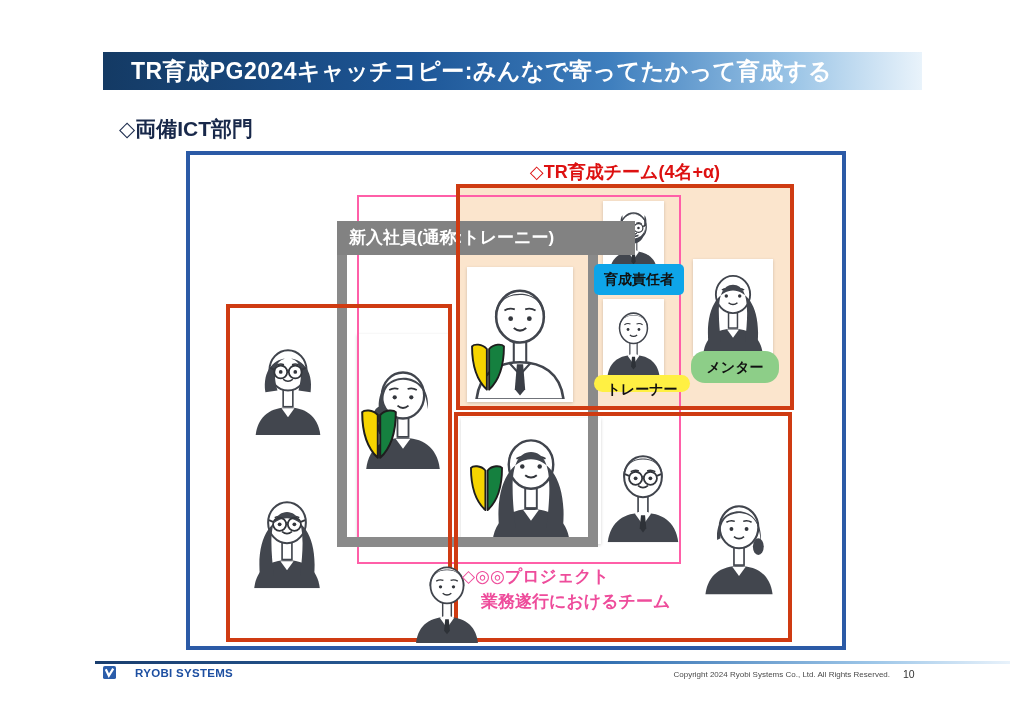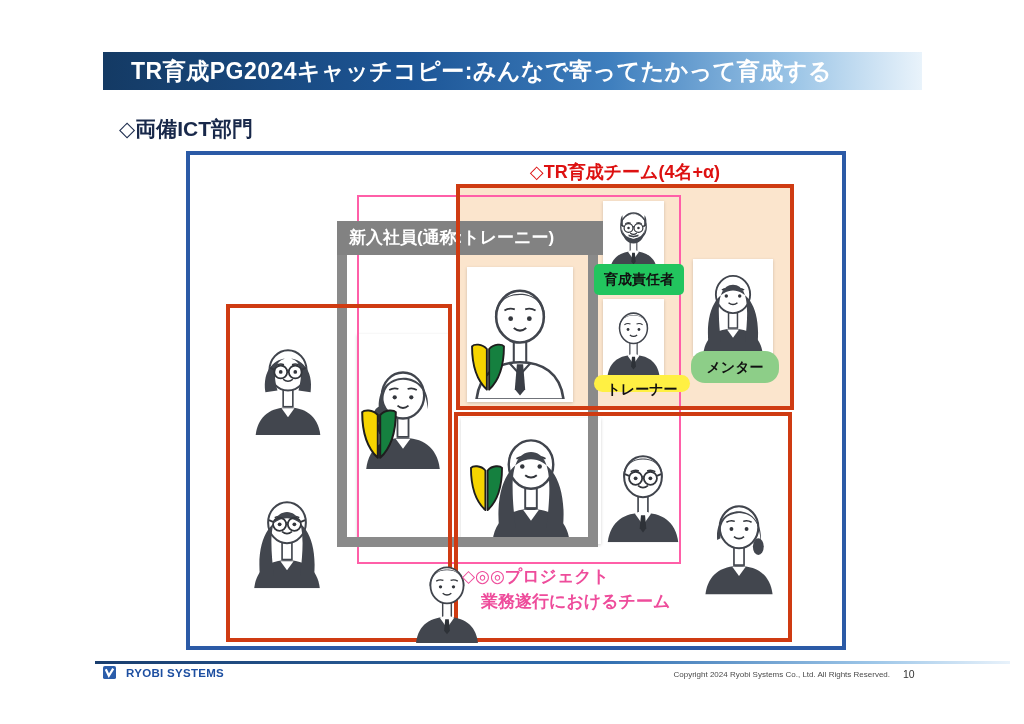--- a/index.html
+++ b/index.html
@@ -18,49 +18,49 @@
   
   .tr-title{left:460px;top:160px;width:330px;text-align:center;color:#DD1111;
     font-size:18px;font-weight:bold;z-index:6;white-space:nowrap;}
   .peach-fill{left:460px;top:188px;width:330px;height:218px;background:#FBE5CD;z-index:1;}
   .tr-border{left:456px;top:184px;width:338px;height:226px;border:4px solid #CF3B12;
     box-sizing:border-box;z-index:5;}
   
   .pink-box{left:357px;top:195px;width:324px;height:369px;border:2px solid #FF5FA8;
     box-sizing:border-box;z-index:3;}
   
-  .gray-label{left:337px;top:221px;width:266px;height:34px;background:#828282;color:#fff;
+  .gray-label{left:337px;top:221px;width:298px;height:34px;background:#828282;color:#fff;
     font-size:17px;font-weight:bold;line-height:34px;padding-left:12px;box-sizing:border-box;
     z-index:4;white-space:nowrap;}
   .gray-body{left:337px;top:255px;width:261px;height:292px;border-left:10px solid #8A8A8A;
     border-right:10px solid #8A8A8A;border-bottom:10px solid #8A8A8A;box-sizing:border-box;z-index:4;}
   
   .red-left{left:226px;top:304px;width:226px;height:338px;border:4px solid #CF3B12;
     box-sizing:border-box;z-index:5;}
   .red-bottom{left:454px;top:412px;width:338px;height:230px;border:4px solid #CF3B12;
     box-sizing:border-box;z-index:5;}
   
   .photo{position:absolute;background:#fff;box-shadow:0 1px 3px rgba(0,0,0,.18);z-index:2;}
   .photo svg{position:absolute;bottom:2%;left:0;width:100%;height:96%;}
   .av{position:absolute;z-index:2;}
   .top6{z-index:6;}
   
   .role{position:absolute;z-index:6;font-size:14px;font-weight:bold;color:#111;
     text-align:center;box-sizing:border-box;white-space:nowrap;}
-  .role-manager{background:#22c55e;border-radius:5px;line-height:31px;}
+  .role-manager{background:#0ea5e9;border-radius:5px;line-height:31px;}
   .role-trainer{background:#FFF043;border-radius:9px;line-height:28px;}
   .role-mentor{background:#8DCE88;border-radius:14px;line-height:32px;}
   
   .project-caption{left:462px;top:564px;color:#EE4C9B;font-size:17px;font-weight:bold;
     line-height:25px;z-index:6;white-space:nowrap;}
   .project-caption .l2{margin-left:19px;}
   
   .footer-rule{left:95px;top:661px;width:915px;height:3px;
     background:linear-gradient(90deg,#1A3E6E 0%,#2F6DAF 55%,#9DC6E8 85%,#E8F2FB 100%);}
-  .logo{left:103px;top:666px;display:flex;align-items:center;gap:10px;}
+  .logo{left:103px;top:666px;display:flex;align-items:center;gap:19px;}
   .logo-text{color:#1D4FA1;font-size:11.5px;font-weight:bold;letter-spacing:0.3px;}
   .copyright{left:610px;top:670px;width:280px;text-align:right;font-size:8px;color:#4A4A4A;}
   .page-num{left:903px;top:668px;font-size:10.5px;color:#333;}
 </style>
 </head>
 <body>
 
 <svg width="0" height="0" style="position:absolute" aria-hidden="true">
   <defs>
     <symbol id="face" viewBox="0 0 100 125">

